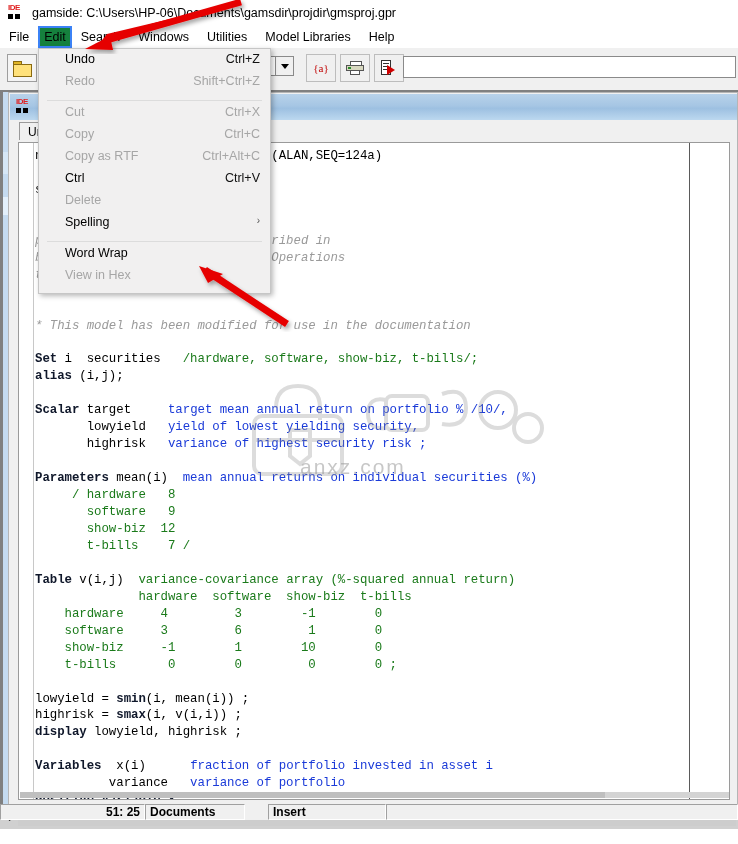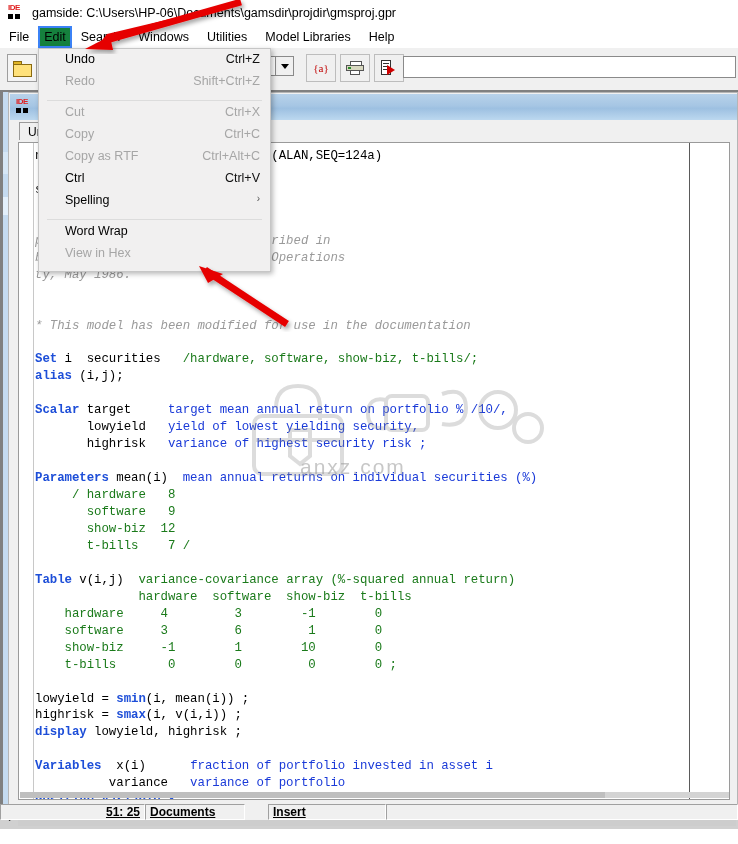--- a/index.html
+++ b/index.html
@@ -205,21 +205,21 @@
     font-size: 12.4px;
     line-height: 16.95px;
     white-space: pre;
     letter-spacing: -0.05px;
   }
   #margin-line {
     position: absolute; left: 670px; top: 0; width: 1px; height: 658px;
     background: #5a5a5a;
   }
   .c-comment { color: #9a9a9a; font-style: italic; }
-  .c-kw      { color: #1d4ed8; font-weight: bold; }
+  .c-kw      { color: #0f172a; font-weight: bold; }
   .c-green   { color: #1a7a1a; }
   .c-blue    { color: #1a3ad8; }
   .c-black   { color: #000000; }
 
   
   #editor-hscroll {
     position: absolute; left: 1px; bottom: 1px; width: 710px; height: 6px;
     background: #d4d4d4;
   }
   #editor-hscroll .thumb {
@@ -241,21 +241,20 @@
   #mdi-hscroll .sb-track {
     flex: 1; height: 16px; background: #cdcdcd; margin-right: 2px;
   }
 
   
   #statusbar {
     position: absolute; left: 0; top: 804px; width: 738px; height: 16px;
     background: #f0f0f0;
     display: flex; align-items: center;
     font-size: 12px;
-    text-decoration: underline;
   }
   .sb-panel {
     height: 16px; border: 1px solid; border-color: #a0a0a0 #ffffff #ffffff #a0a0a0;
     box-sizing: border-box;
     display: flex; align-items: center;
     padding: 0 4px;
     white-space: nowrap;
     font-weight: bold;
   }
   #sb-pos  { width: 145px; justify-content: flex-end; }
@@ -444,20 +443,24 @@
     <span class="acc">Ctrl+C</span>
   </div>
   <div class="mrow disabled">
     <span class="lbl">Copy as RTF</span>
     <span class="acc">Ctrl+Alt+C</span>
   </div>
   <div class="mrow">
     <span class="lbl">Ctrl</span>
     <span class="acc">Ctrl+V</span>
   </div>
+  <div class="mrow disabled">
+    <span class="lbl">Delete</span>
+    <span class="acc"></span>
+  </div>
   <div class="mrow">
     <span class="lbl">Spelling</span>
     <span class="submark">›</span>
   </div>
 
   <div class="msep"></div>
 
   <div class="mrow">
     <span class="lbl">Word Wrap</span>
     <span class="acc"></span>

